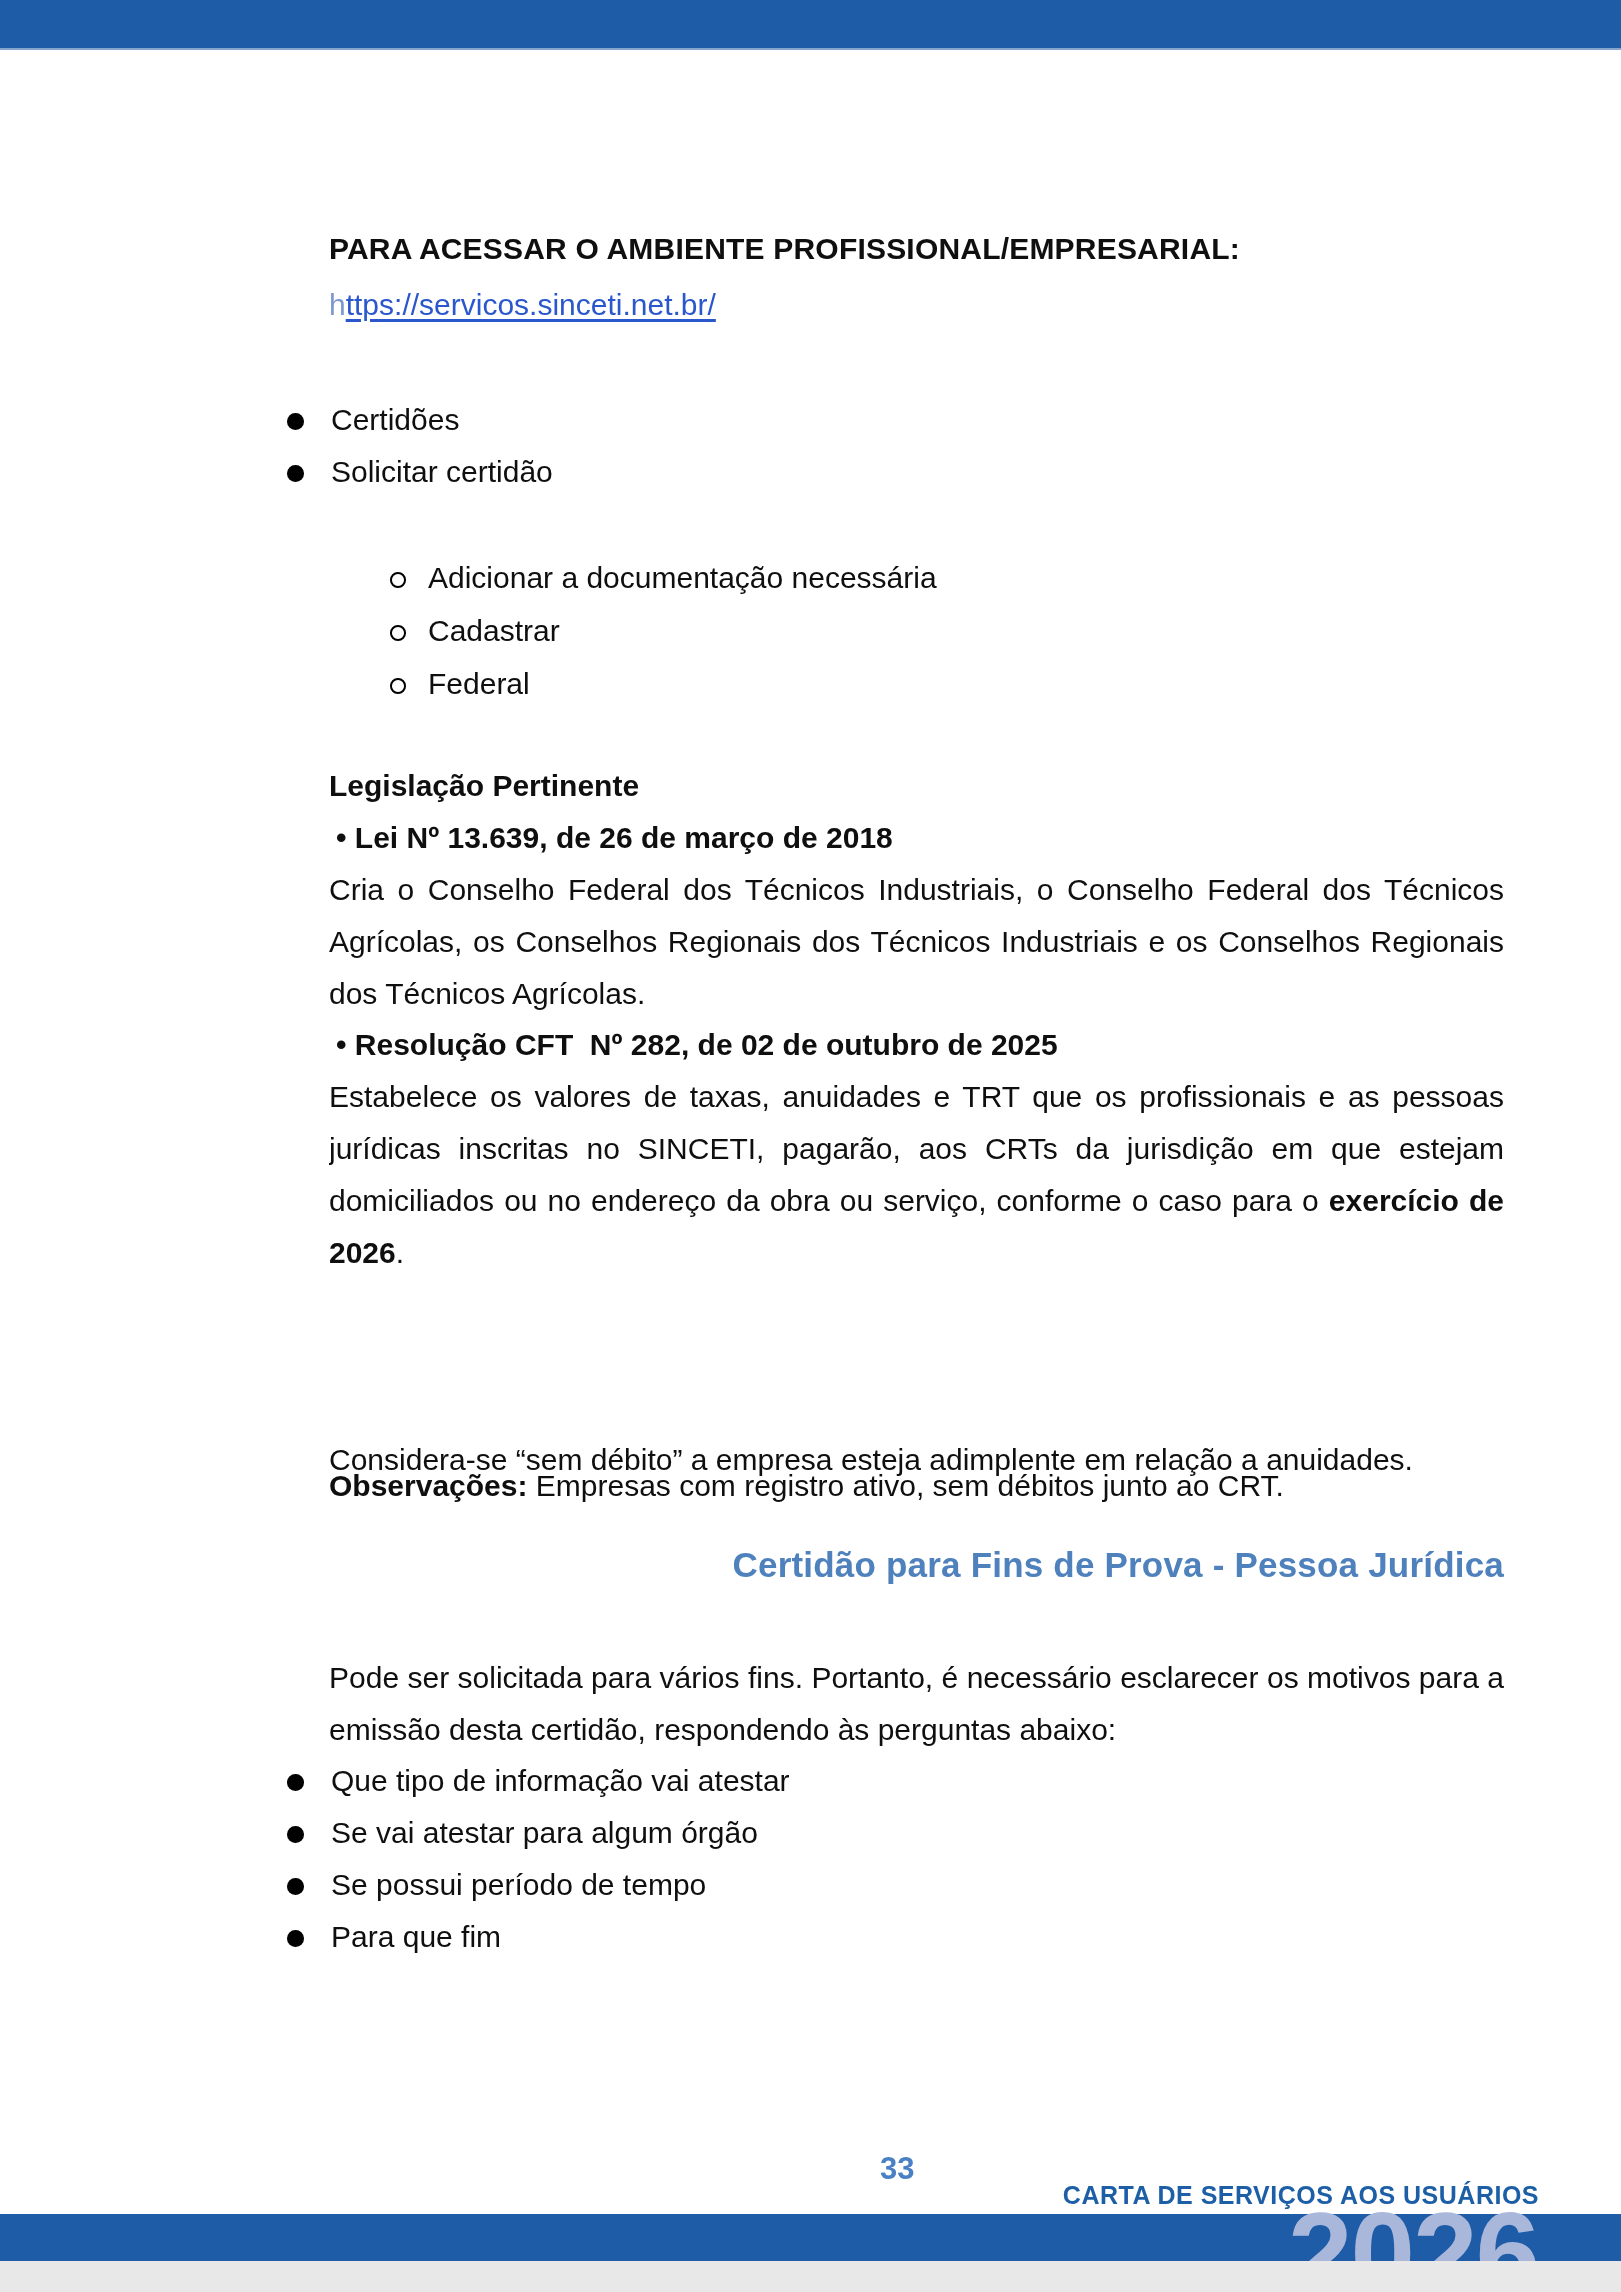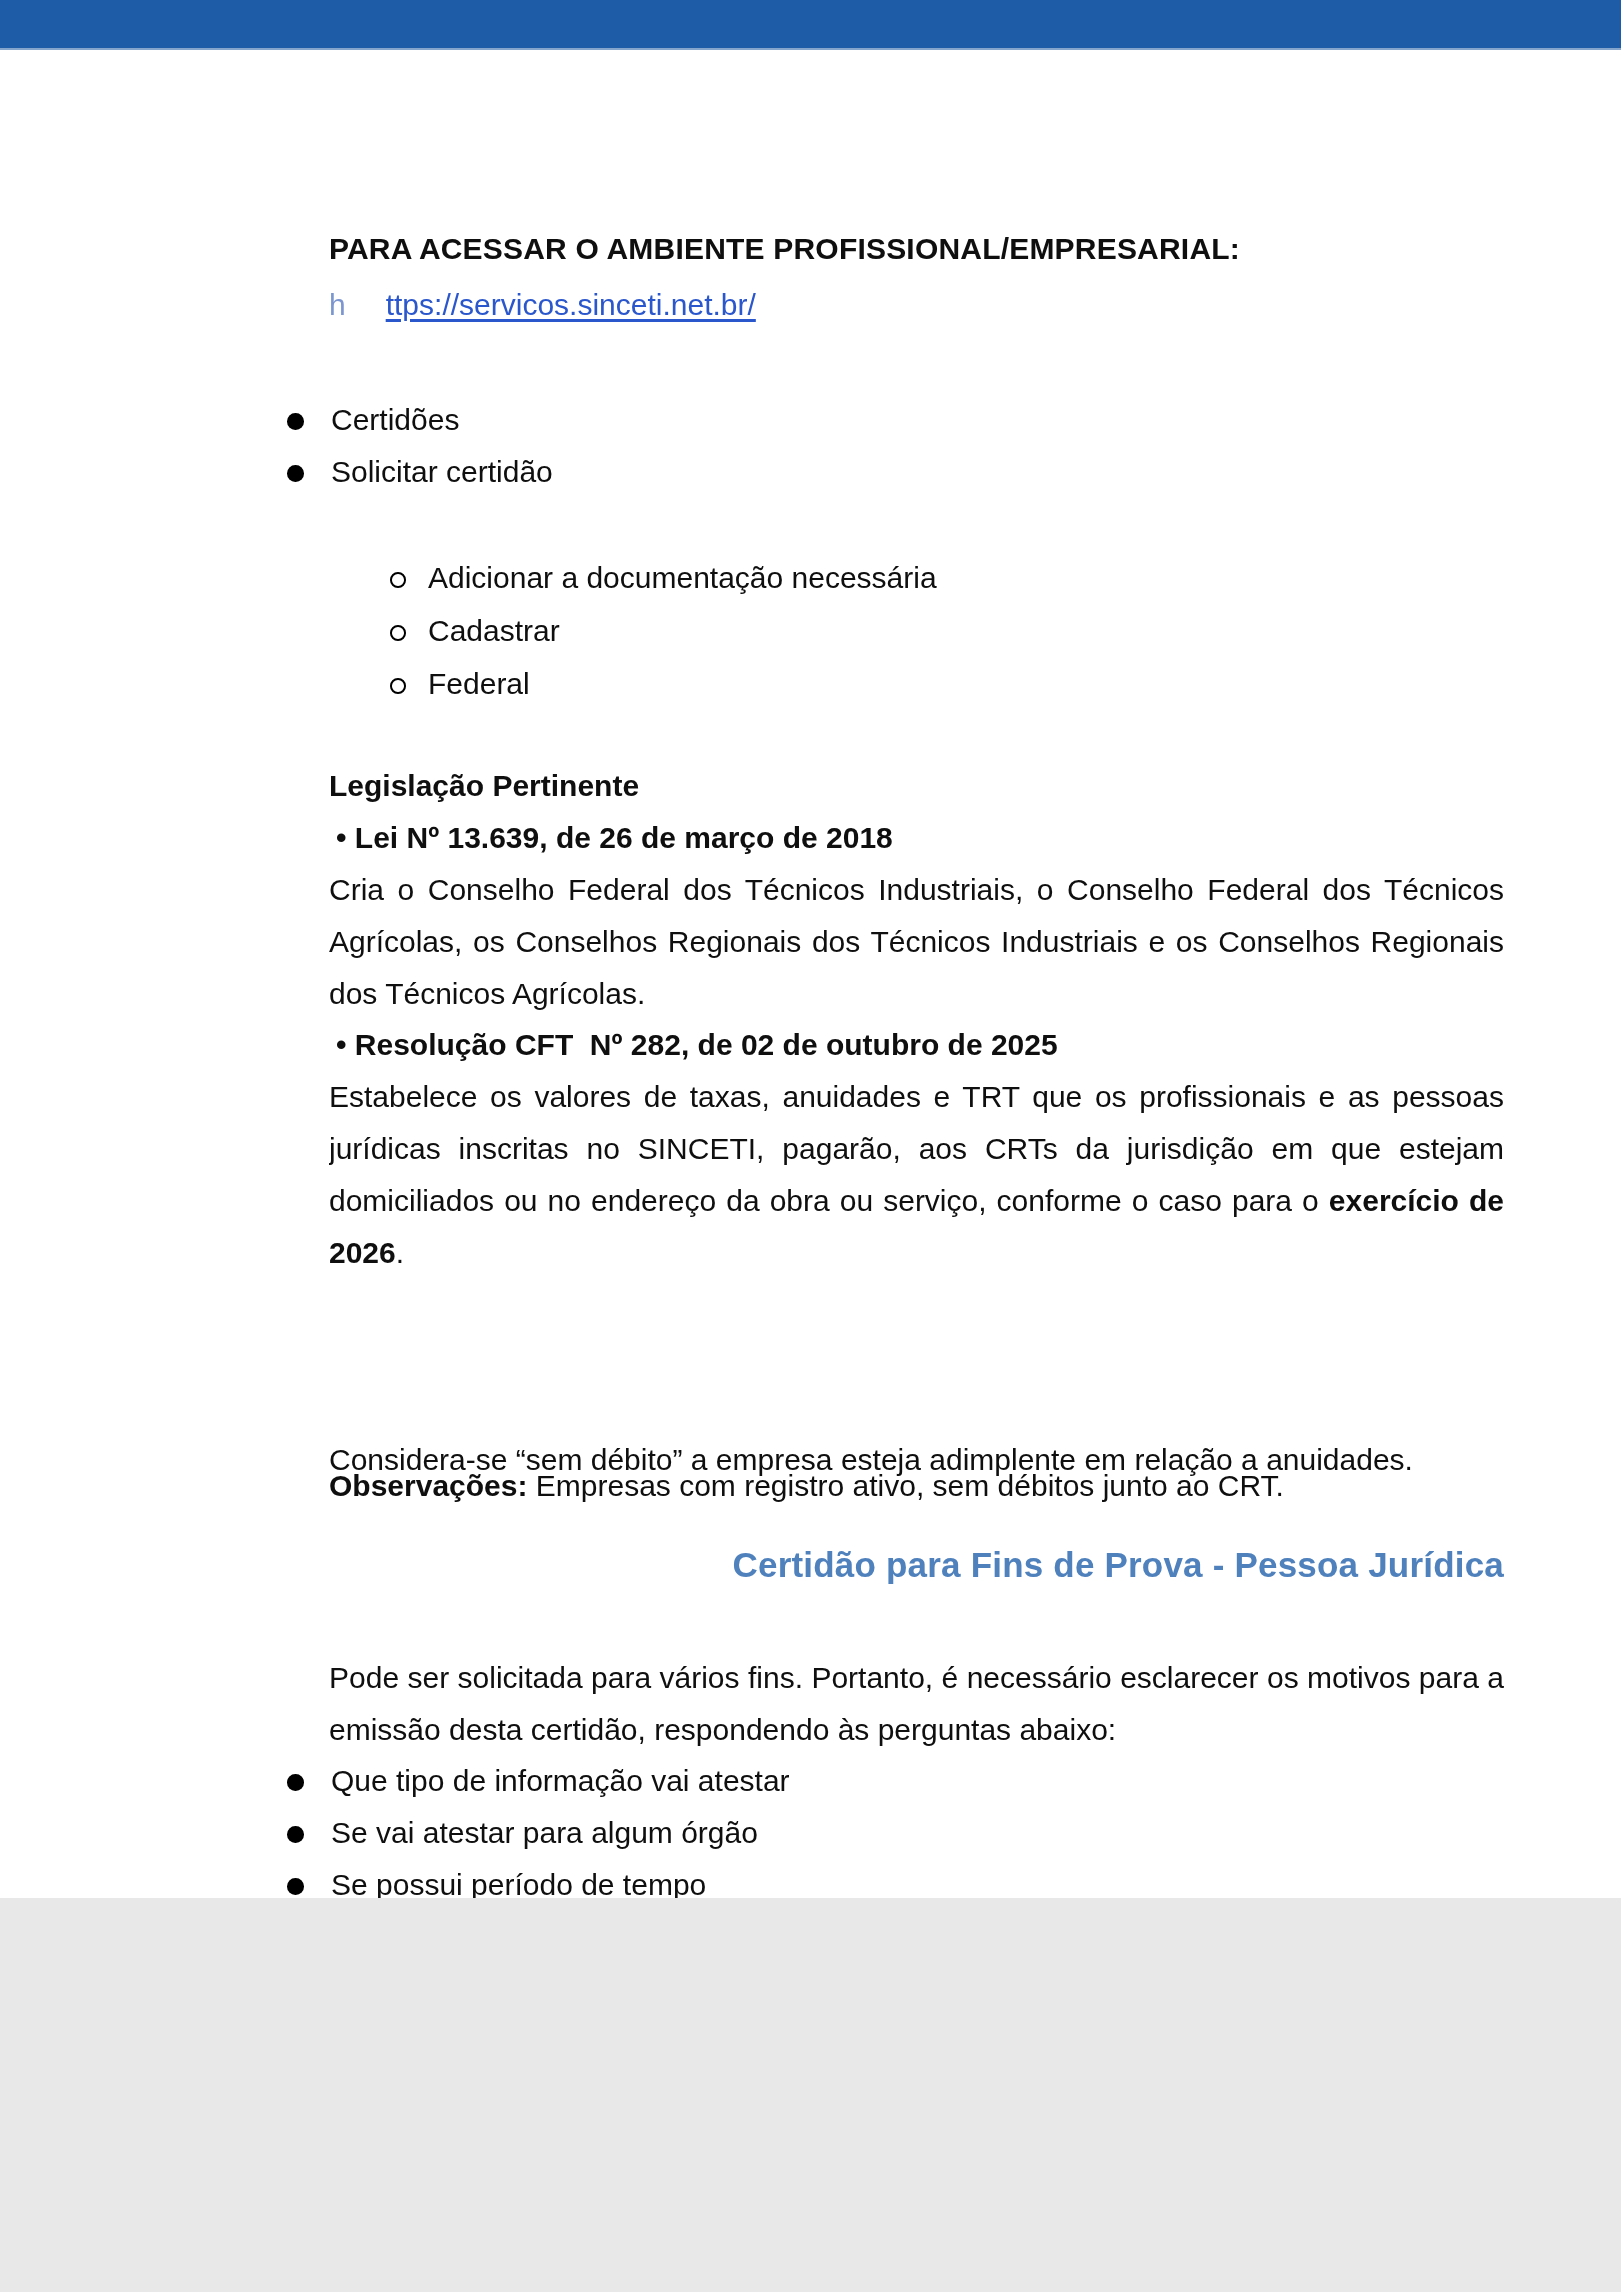--- a/index.html
+++ b/index.html
@@ -1,36 +1,36 @@
 <!DOCTYPE html>
 <html lang="pt-BR"><head>
 <meta charset="utf-8">
 <style>
   * { margin:0; padding:0; box-sizing:border-box; }
   html,body { background:#e8e8e8; }
   .page {
     position:relative;
-    width:1621px; height:1898px;
+    width:1621px; height:2261px;
     margin:0 auto;
     background:#ffffff;
     overflow:hidden;
     font-family:"Liberation Sans","DejaVu Sans",sans-serif;
     color:#0f0f0f;
   }
   .topbar {
     position:absolute; left:0; top:0; width:1621px; height:50px;
     background:#1e5ca8; border-bottom:2px solid #86a5cd;
   }
   .line { position:absolute; left:329px; width:1175px; font-size:30px; line-height:52px; }
   .b { font-weight:bold; }
   .title { font-weight:bold; letter-spacing:0.2px; }
   .linkline { font-size:30px; }
   .link-prefix { color:#7c96cf; text-decoration:none; }
   .link-main { color:#2b57cd; text-decoration:underline; text-underline-offset:3.9px; }
-  a { cursor:pointer;margin-left:40px; }
+  a { cursor:pointer; }
 
   .list { position:absolute; }
   .li { display:flex; height:52px; line-height:52px; font-size:30px; }
   .li2 { height:53px; line-height:53px;align-items:flex-end; }
   .bcol1 { width:44px; flex:none; }
   .bcol2 { width:38px; flex:none; }
   .dot {
     display:inline-block; width:16.7px; height:16.7px; border-radius:50%;
     background:#000; margin-top:18.6px;
   }

